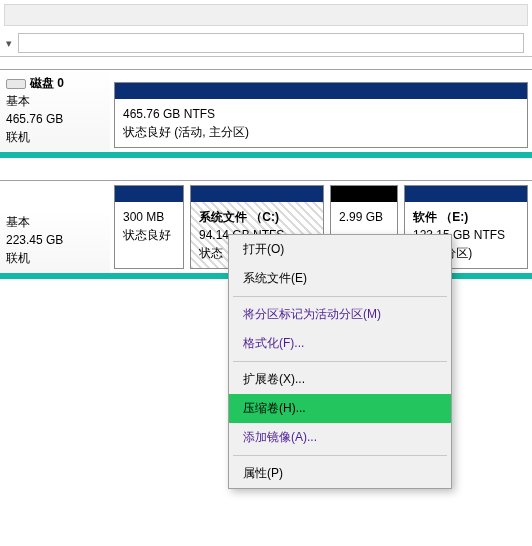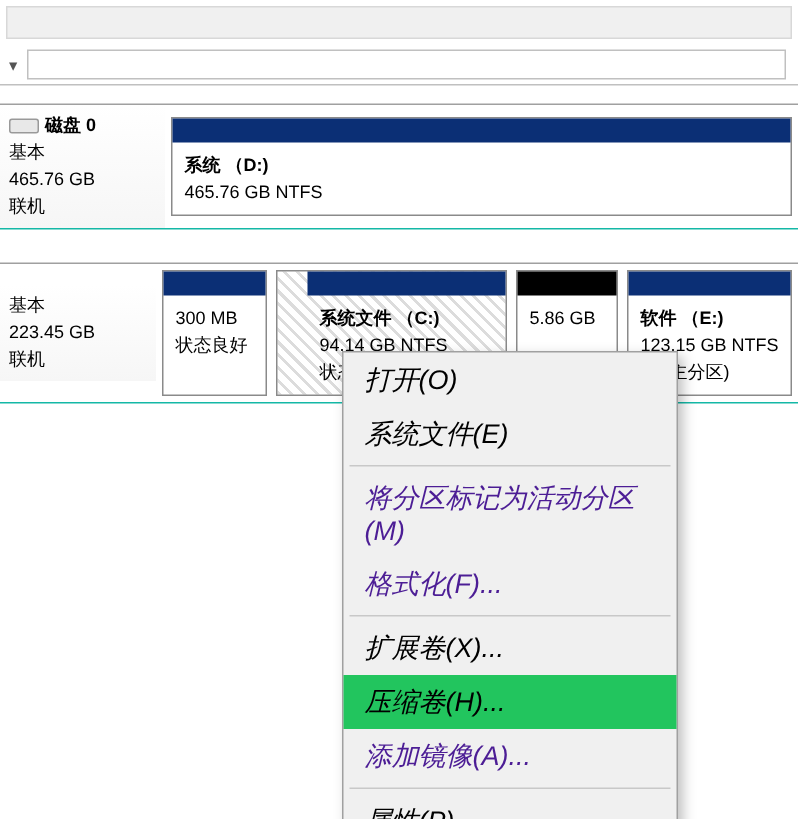--- a/index.html
+++ b/index.html
@@ -37,23 +37,23 @@
     height: 18px;
     border: 1px solid #c0c0c0;
     margin-right: 8px;
   }
 
   .disks-area {
     margin-top: 12px;
   }
   .disk-row {
     display: flex;
-    align-items: center;
+    align-items: flex-end;
     border-top: 1px solid #a0a0a0;
-    border-bottom: 1px solid #14b8a6;
+    border-bottom: 6px solid #14b8a6;
   }
   .disk-row + .disk-row { margin-top: 22px; }
 
   .info-col {
     width: 98px;
     padding: 4px 6px 6px 6px;
     background: linear-gradient(#fff, #f6f6f6);
   }
   .disk-icon {
     display: inline-block;
@@ -99,39 +99,38 @@
       repeating-linear-gradient(
         45deg,
         #dcdcdc 0 2px,
         #ffffff 2px 6px
       );
   }
 
   
   .wfull { flex: 1; }
   .w0 { width: 68px; }
-  .w1 { width: 132px; padding-left: 20px; }
+  .w1 { width: 132px; }
   .w2 { width: 66px; }
   .w3 { flex: 1; }
 
   
   .ctx {
     position: absolute;
     left: 228px;
     top: 234px;
     width: 222px;
     background: #f0f0f0;
     border: 1px solid #a0a0a0;
     box-shadow: 3px 3px 8px rgba(0,0,0,0.25);
     z-index: 10;
   }
   .ctx-item {
     padding: 6px 14px;
-    font-size: 18px;
-    font-style: italic;
+    font-size: 12px;
   }
   .ctx-item.disabled { color: #4c1d95; }
   .ctx-item.highlight { background: #22c55e; }
   .ctx-sep {
     height: 1px;
     margin: 3px 4px;
     background: #c8c8c8;
   }
 </style>
 </head>
@@ -149,22 +148,22 @@
     <div class="info-col">
       <div class="title"><span class="disk-icon"></span><span>磁盘 0</span></div>
       <div>基本</div>
       <div>465.76 GB</div>
       <div>联机</div>
     </div>
     <div class="vols-col">
       <div class="vol wfull">
         <div class="vol-header"></div>
         <div class="vol-body">
-          <div class="vname">系统 （D:)</div>
           <div>465.76 GB NTFS</div>
+          <div>状态良好 (活动, 主分区)</div>
         </div>
       </div>
     </div>
   </div>
 
   <div class="disk-row">
     <div class="info-col">
       <div>基本</div>
       <div>223.45 GB</div>
       <div>联机</div>
@@ -186,21 +185,21 @@
           <div class="vname">系统文件 （C:)</div>
           <div>94.14 GB NTFS</div>
           <div>状态</div>
         </div>
       </div>
 
       <div class="vol w2">
         <div class="vol-header black"></div>
         <div class="vol-body">
           <div class="vname"></div>
-          <div>5.86 GB</div>
+          <div>2.99 GB</div>
           <div></div>
         </div>
       </div>
 
       <div class="vol w3">
         <div class="vol-header"></div>
         <div class="vol-body">
           <div class="vname">软件 （E:)</div>
           <div>123.15 GB NTFS</div>
           <div>好 (主分区)</div>

